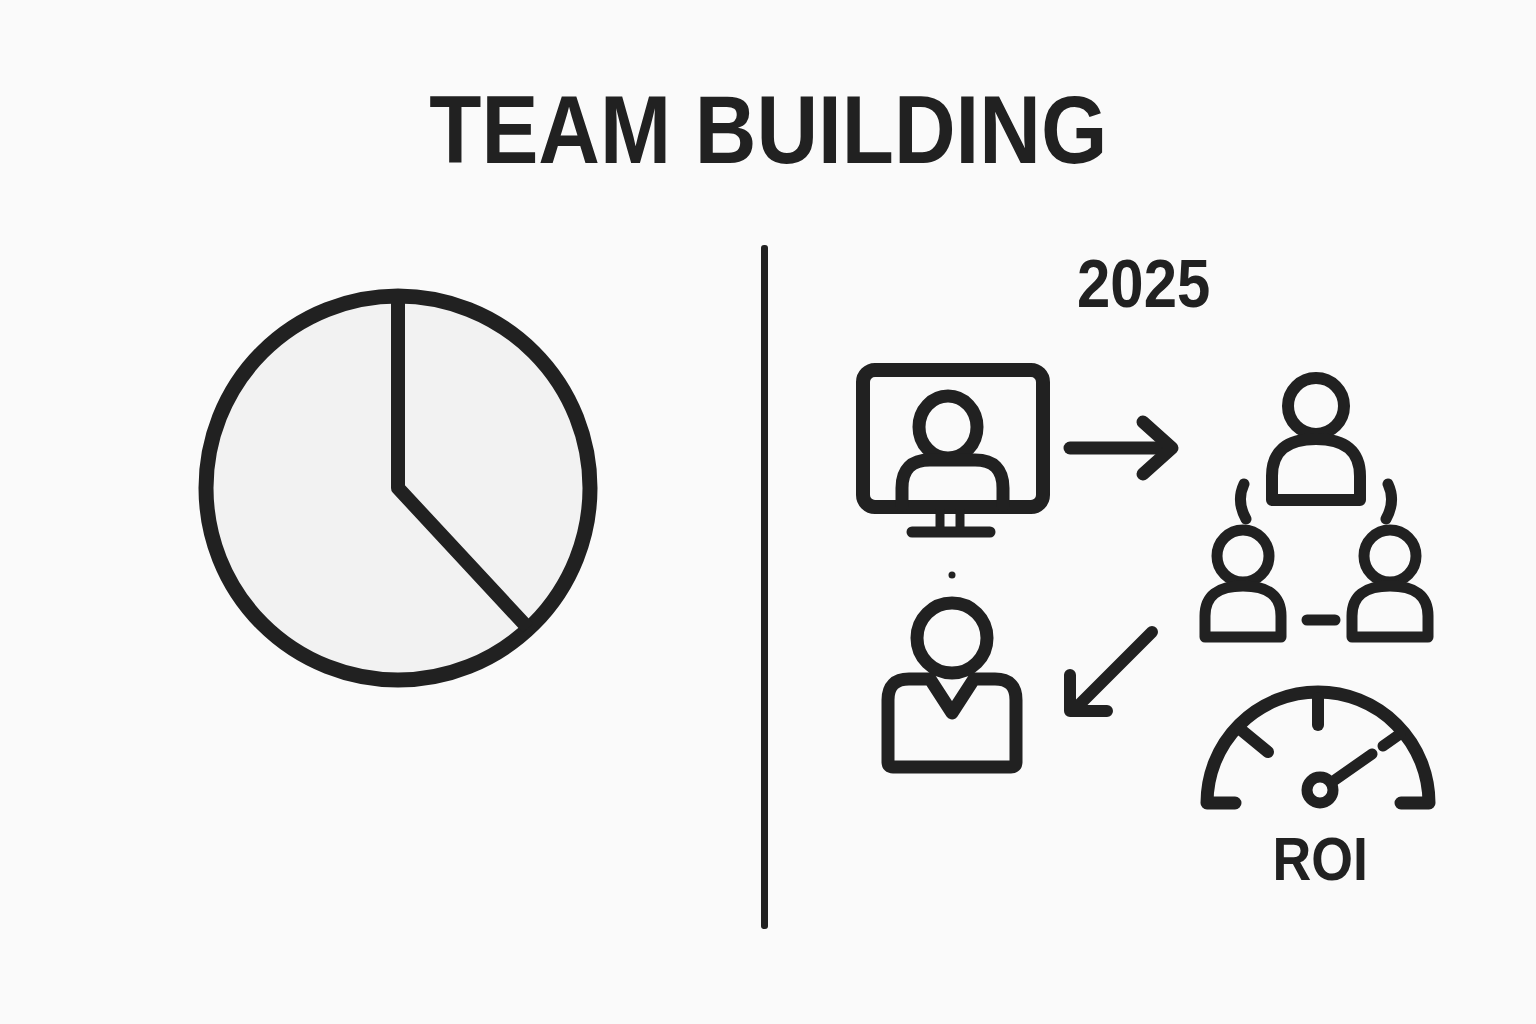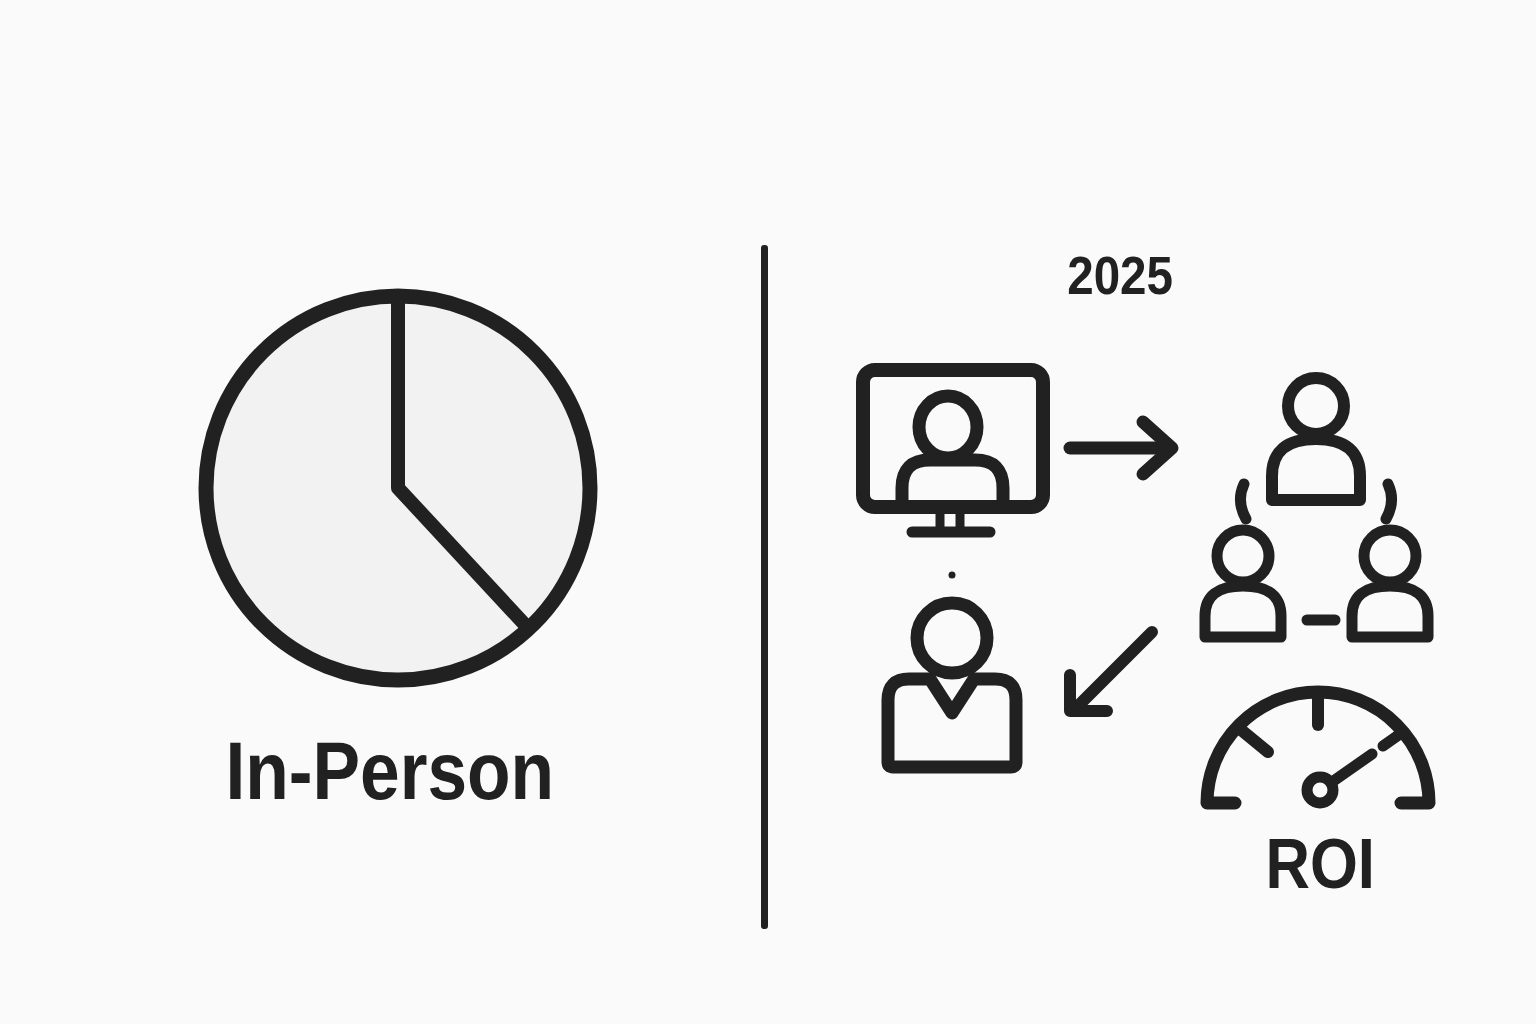--- a/index.html
+++ b/index.html
@@ -16,23 +16,23 @@
     background: var(--bg);
     overflow: hidden;
     font-family: "Liberation Sans", sans-serif;
     color: var(--ink);
   }
   .abs { position: absolute; }
   .txt { font-weight: 700; color: var(--ink); text-align: center; }
   .squeeze { display: inline-block; transform: scaleX(0.88); transform-origin: 50% 50%; white-space: nowrap; }
 
   .title { left: 0; width: 1536px; top: 74px; font-size: 97px; letter-spacing: 0px; }
-  .year  { left: 960px; width: 320px; top: 244px; font-size: 54px; }
+  .year  { left: 984px; width: 320px; top: 244px; font-size: 68px; }
   .left-label { left: 110px; width: 560px; top: 722px; font-size: 81px; line-height: 1.21; }
-  .roi   { left: 1195px; width: 250px; top: 824px; font-size: 70px; }
+  .roi   { left: 1195px; width: 250px; top: 824px; font-size: 61px; }
 
   .divider {
     left: 761px; top: 245px; width: 7px; height: 684px;
     background: var(--ink); border-radius: 3px;
   }
 
   svg { display: block; overflow: visible; }
   .stroke {
     fill: none;
     stroke: var(--ink);
@@ -41,30 +41,30 @@
   }
   .butt { stroke-linecap: butt; }
   .fill-ink { fill: var(--ink); stroke: none; }
   .pie-face { fill: var(--pie-fill); stroke: var(--ink); }
 </style>
 </head>
 <body>
 
 <div class="canvas">
 
+  <h1 class="abs txt title"><span class="squeeze">TEAM BUILDING</span></h1>
 
   <section>
 
     <svg class="abs" style="left:188px; top:278px;" width="420" height="420" viewBox="0 0 420 420" aria-hidden="true">
       <circle class="pie-face" cx="210" cy="210" r="192" stroke-width="15"></circle>
       <path class="stroke butt" d="M210 22 L210 210 L340 350" stroke-width="14" stroke-linejoin="round"></path>
     </svg>
 
     <div class="abs txt left-label">
-      <div><span class="squeeze">In-Person</span></div>
     </div>
   </section>
 
   <div class="abs divider"></div>
 
   <section>
 
     <h2 class="abs txt year"><span class="squeeze">2025</span></h2>
 
     <svg class="abs" style="left:850px; top:355px;" width="210" height="195" viewBox="0 0 210 195" aria-hidden="true">

